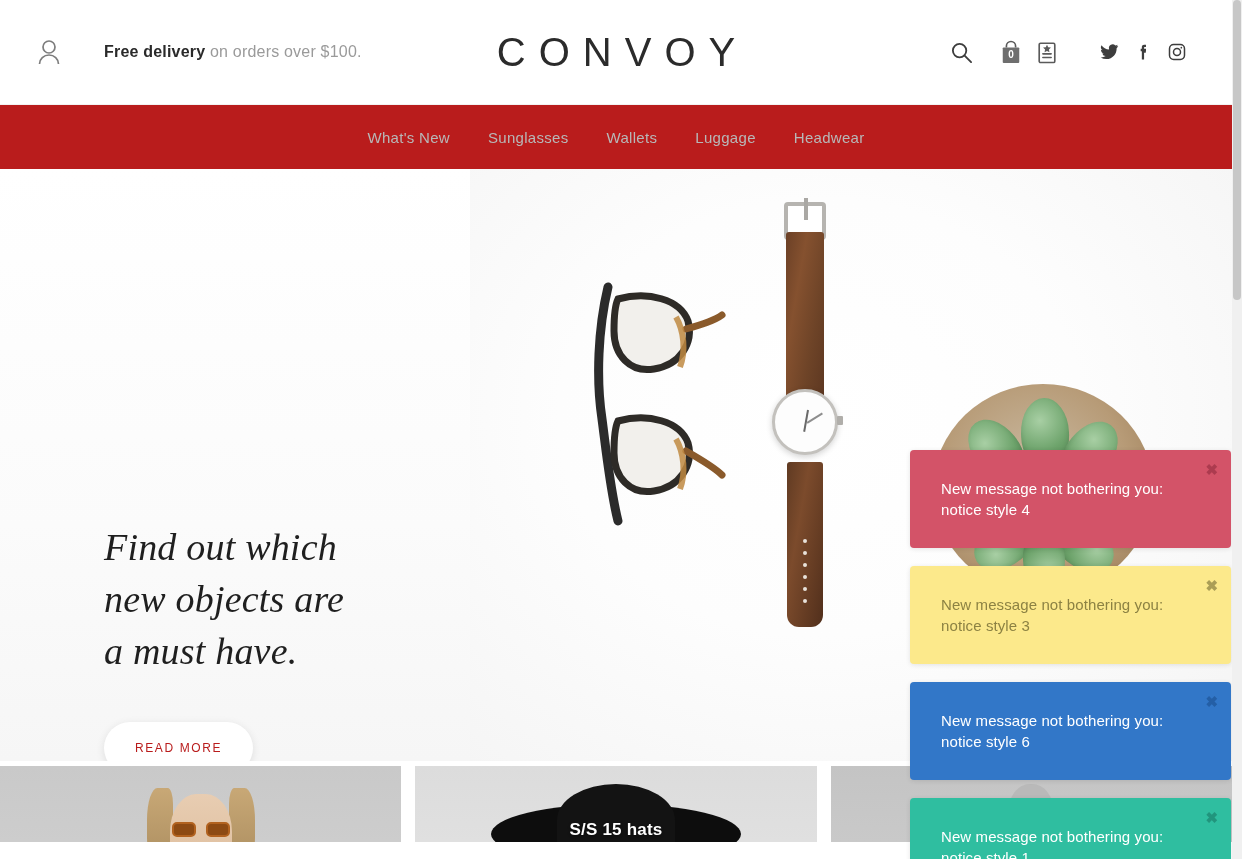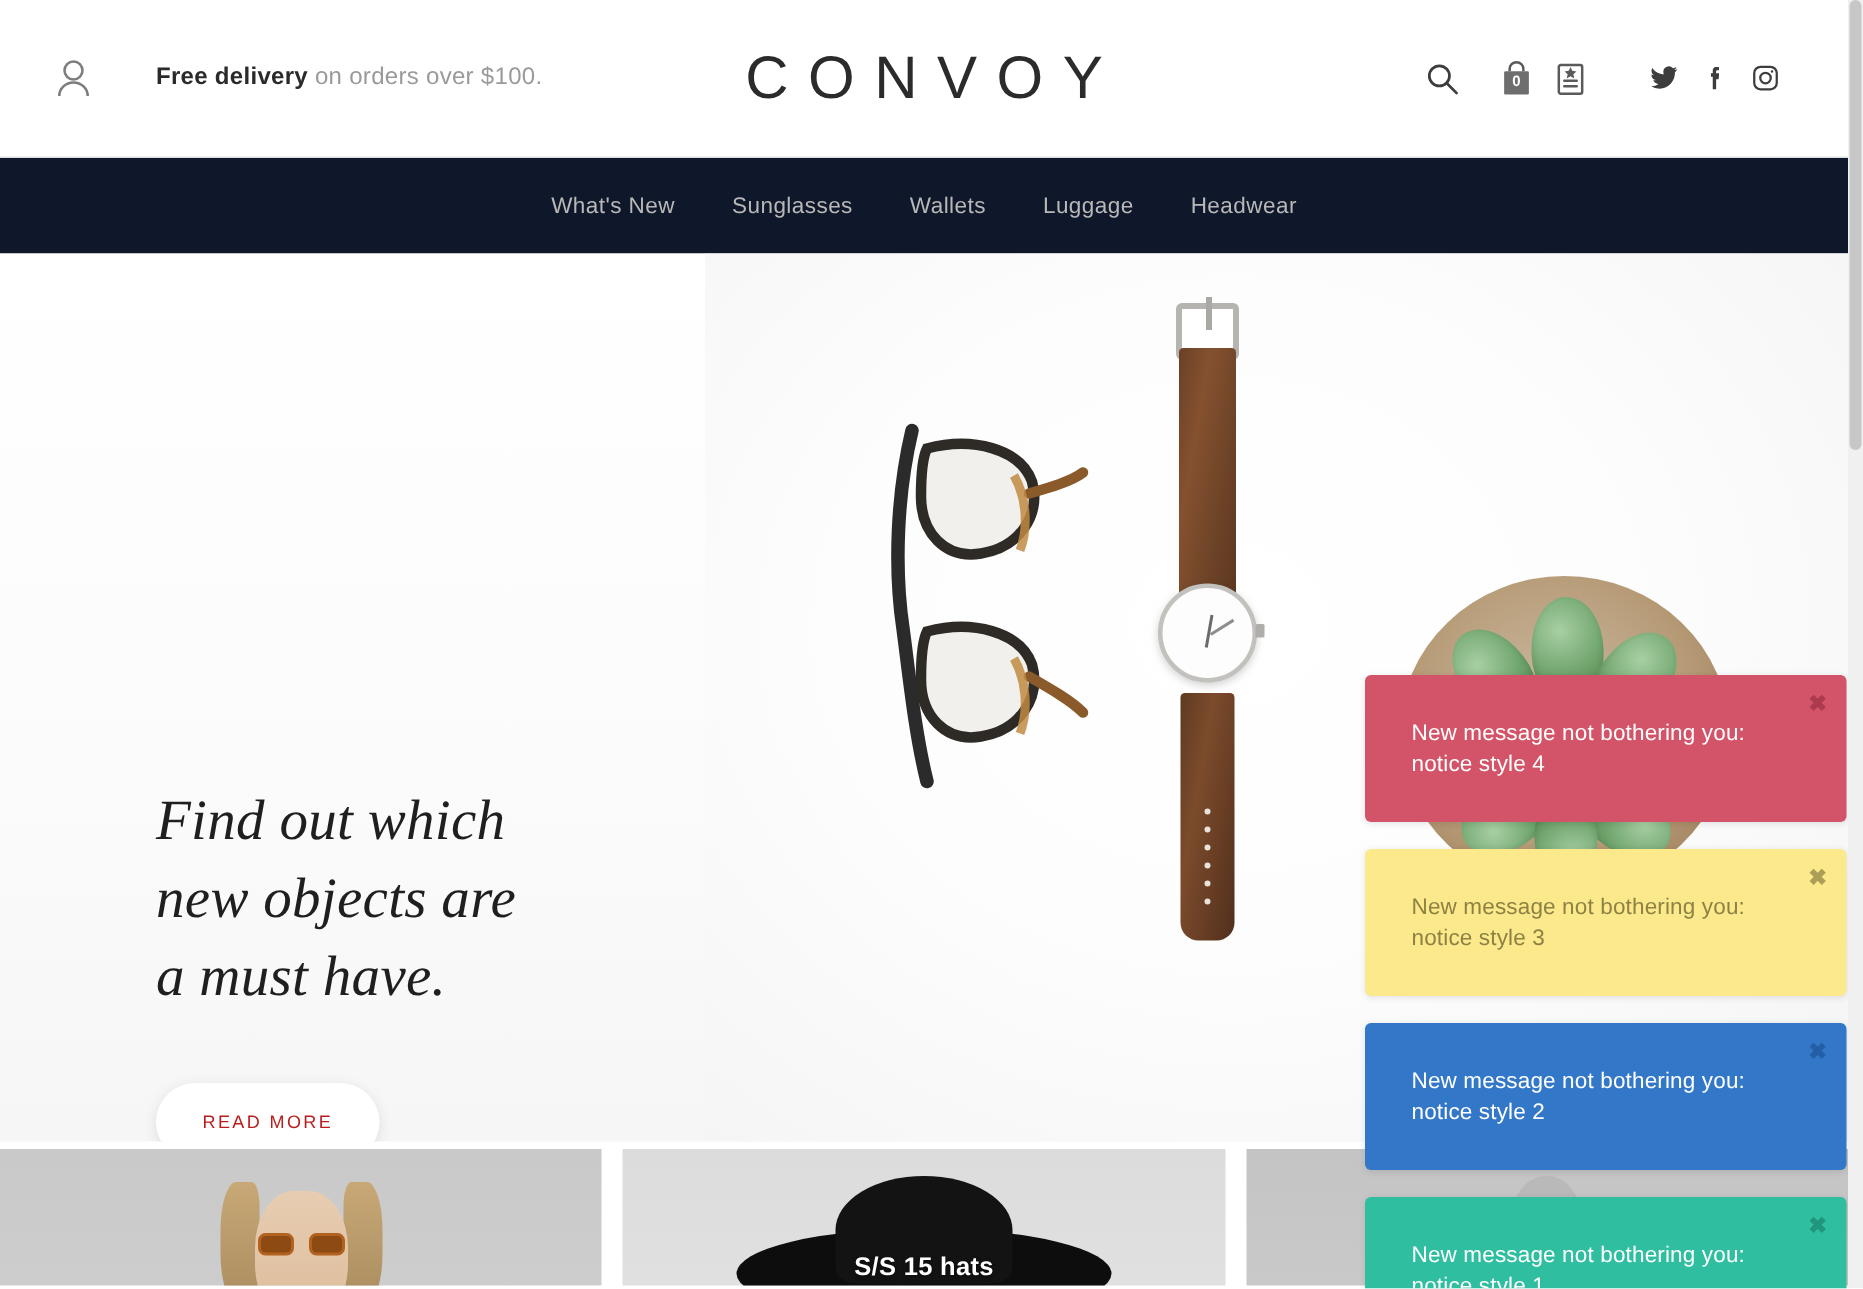--- a/index.html
+++ b/index.html
@@ -107,21 +107,21 @@
     line-height: 10px;
   }
 
   .social-gap { width: 28px; }
   .icon-gap { width: 14px; }
 
   
   .nav {
     height: 64px;
     width: 1232px;
-    background: #0f172a;
+    background: #b91c1c;
     display: flex;
     align-items: center;
     justify-content: center;
     gap: 0px;
   }
   .nav-item {
     color: #b8b8b8;
     font-size: 15px;
     letter-spacing: 0.3px;
     padding: 0 19px;
@@ -294,21 +294,21 @@
     left: 0;
     width: 1232px;
     height: 93px;
     display: flex;
     gap: 14px;
     padding: 0 0px;
   }
   .tile {
     position: relative;
     flex: 1 1 0;
-    height: 91px;
+    height: 76px;
     overflow: hidden;
     background: #cfcfcf;
     text-decoration: underline;
   }
   .tile:nth-child(1) { background: linear-gradient(180deg, #c9c9c9 0%, #cdcdcd 100%); }
   .tile:nth-child(2) { background: linear-gradient(180deg, #dcdcdc 0%, #e0e0e0 100%); }
   .tile:nth-child(3) { background: linear-gradient(180deg, #c4c4c4 0%, #c9c9c9 100%); }
 
   .tile-caption {
     position: absolute;
@@ -636,21 +636,21 @@
       <span class="notice-text">New message not bothering you: notice style 4</span>
       <span class="notice-close">✖</span>
     </div>
 
     <div class="notice notice-3">
       <span class="notice-text">New message not bothering you: notice style 3</span>
       <span class="notice-close">✖</span>
     </div>
 
     <div class="notice notice-2">
-      <span class="notice-text">New message not bothering you: notice style 2</span>
+      <span class="notice-text">New message not bothering you: notice style 6</span>
       <span class="notice-close">✖</span>
     </div>
 
     <div class="notice notice-1">
       <span class="notice-text">New message not bothering you: notice style 1</span>
       <span class="notice-close">✖</span>
     </div>
 
   </div>
 

